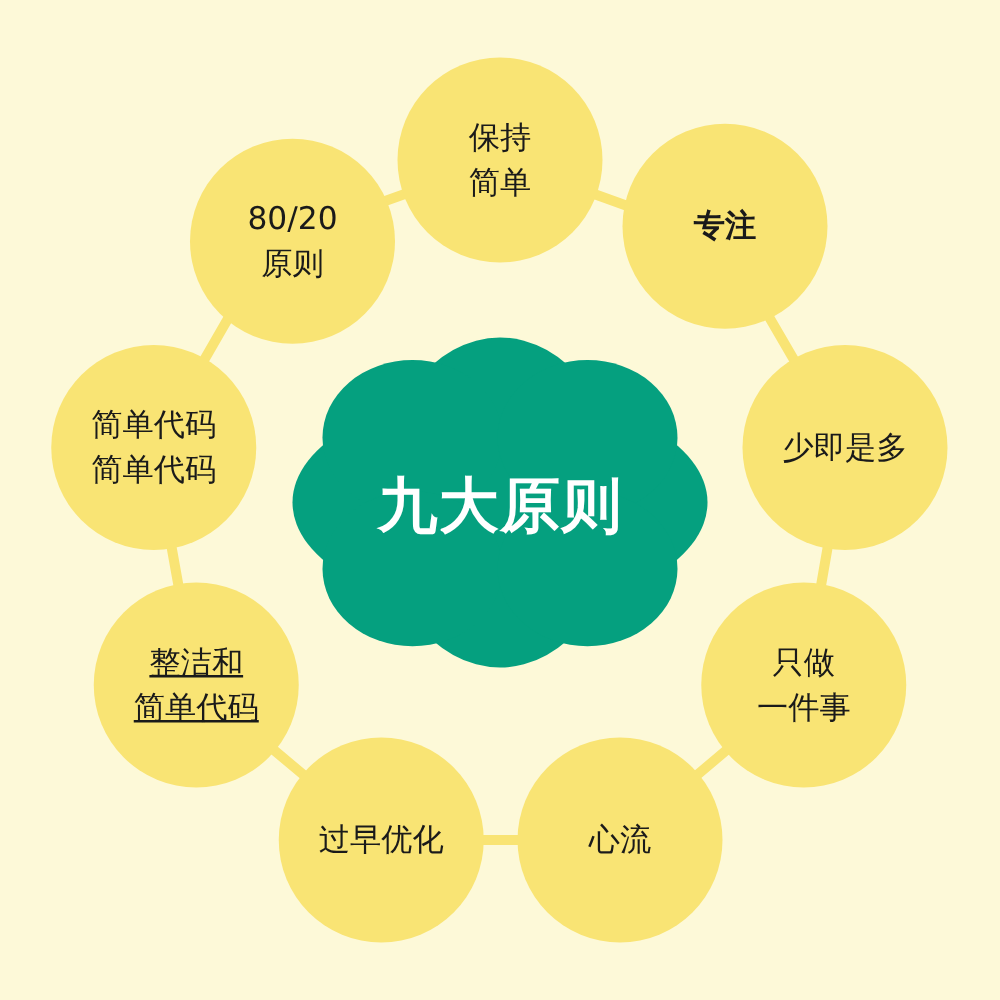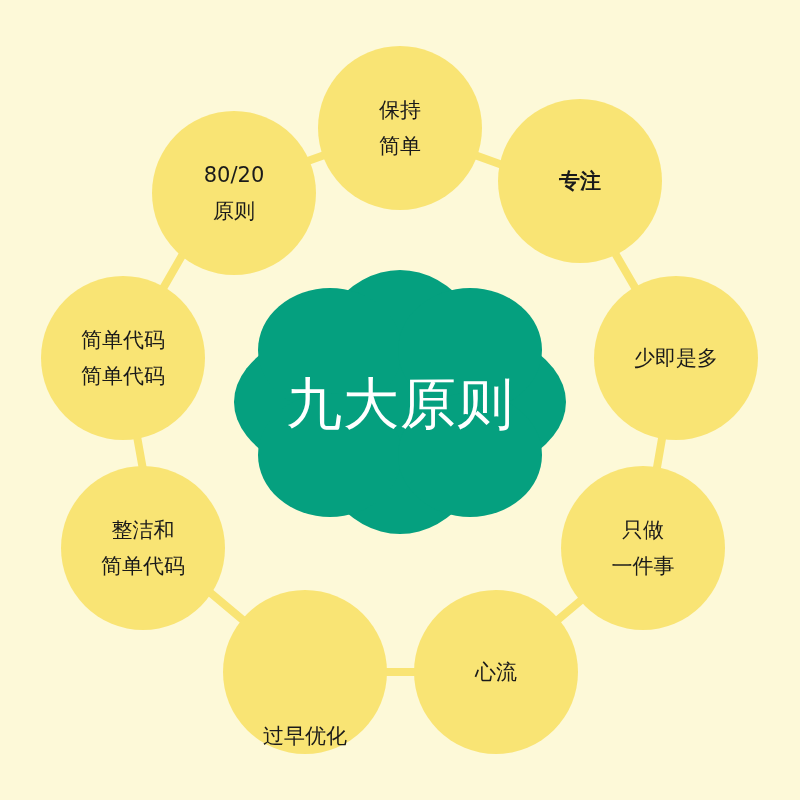--- a/index.html
+++ b/index.html
@@ -12,32 +12,32 @@
   #canvas { position: absolute; left: 0; top: 0; width: 800px; height: 800px; }
   .node {
     position: absolute;
     width: 164px; height: 164px;
     border-radius: 50%;
     background: #f9e474;
     display: flex; align-items: center; justify-content: center;
     flex-direction: column;
     text-align: center;
     color: #1a1a1a;
-    font-size: 21px;
+    font-size: 25px;
     line-height: 36px;
     transform: translate(-50%, -50%);
   }
   .node span { display: block; white-space: nowrap; }
   .center-label {
     position: absolute;
     left: 400px; top: 405px;
     transform: translate(-50%, -50%);
     color: #ffffff;
-    font-size: 56px;
-    font-weight: normal;
+    font-size: 48px;
+    font-weight: bold;
     letter-spacing: 1px;
     white-space: nowrap;
   }
 </style>
 </head>
 <body>
 
 <div id="canvas">
   <svg width="800" height="800" viewBox="0 0 800 800" style="position:absolute;left:0;top:0;">
 
@@ -70,25 +70,25 @@
 
   <div class="node" style="left:643px;top:548px;">
     <span>只做</span>
     <span>一件事</span>
   </div>
 
   <div class="node" style="left:496px;top:672px;text-align:right;">
     <span>心流</span>
   </div>
 
-  <div class="node" style="left:305px;top:672px;justify-content:flex-end;">
+  <div class="node" style="left:305px;top:672px;">
     <span>过早优化</span>
   </div>
 
-  <div class="node" style="left:143px;top:548px;">
+  <div class="node" style="left:157px;top:548px;text-decoration:underline;">
     <span>整洁和</span>
     <span>简单代码</span>
   </div>
 
   <div class="node" style="left:123px;top:358px;">
     <span>简单代码</span>
     <span>简单代码</span>
   </div>
 
   <div class="node" style="left:234px;top:193px;">

